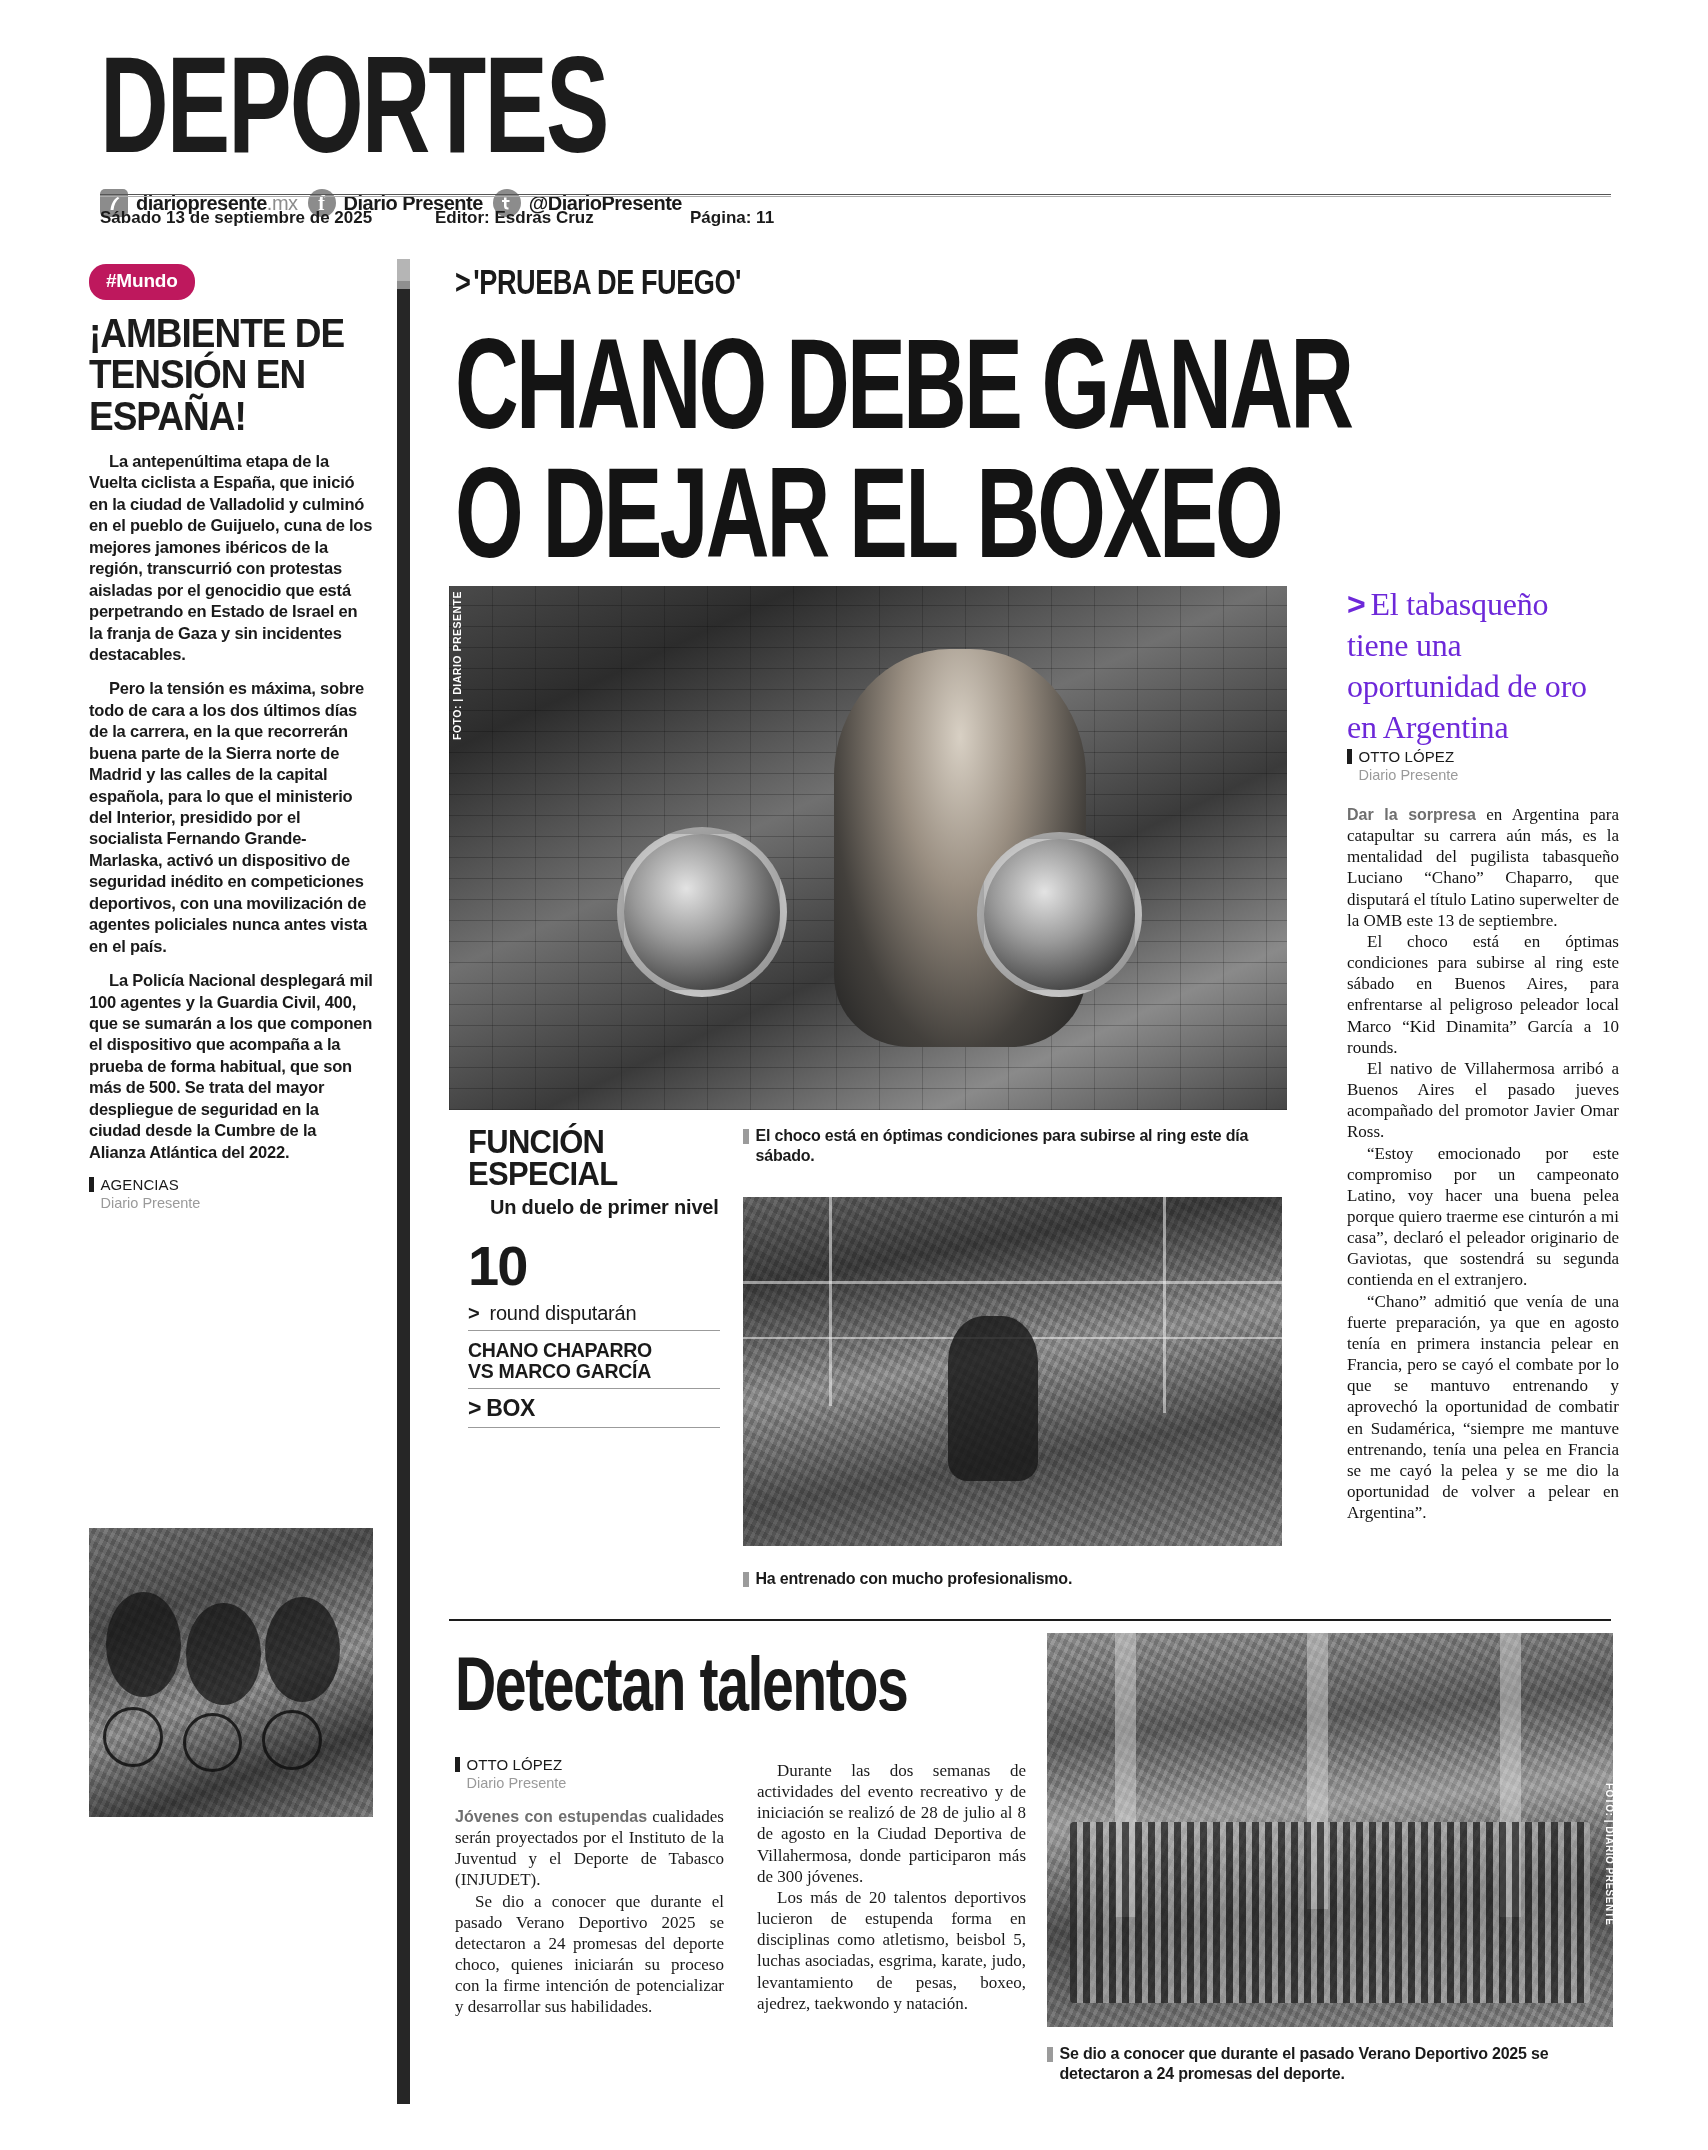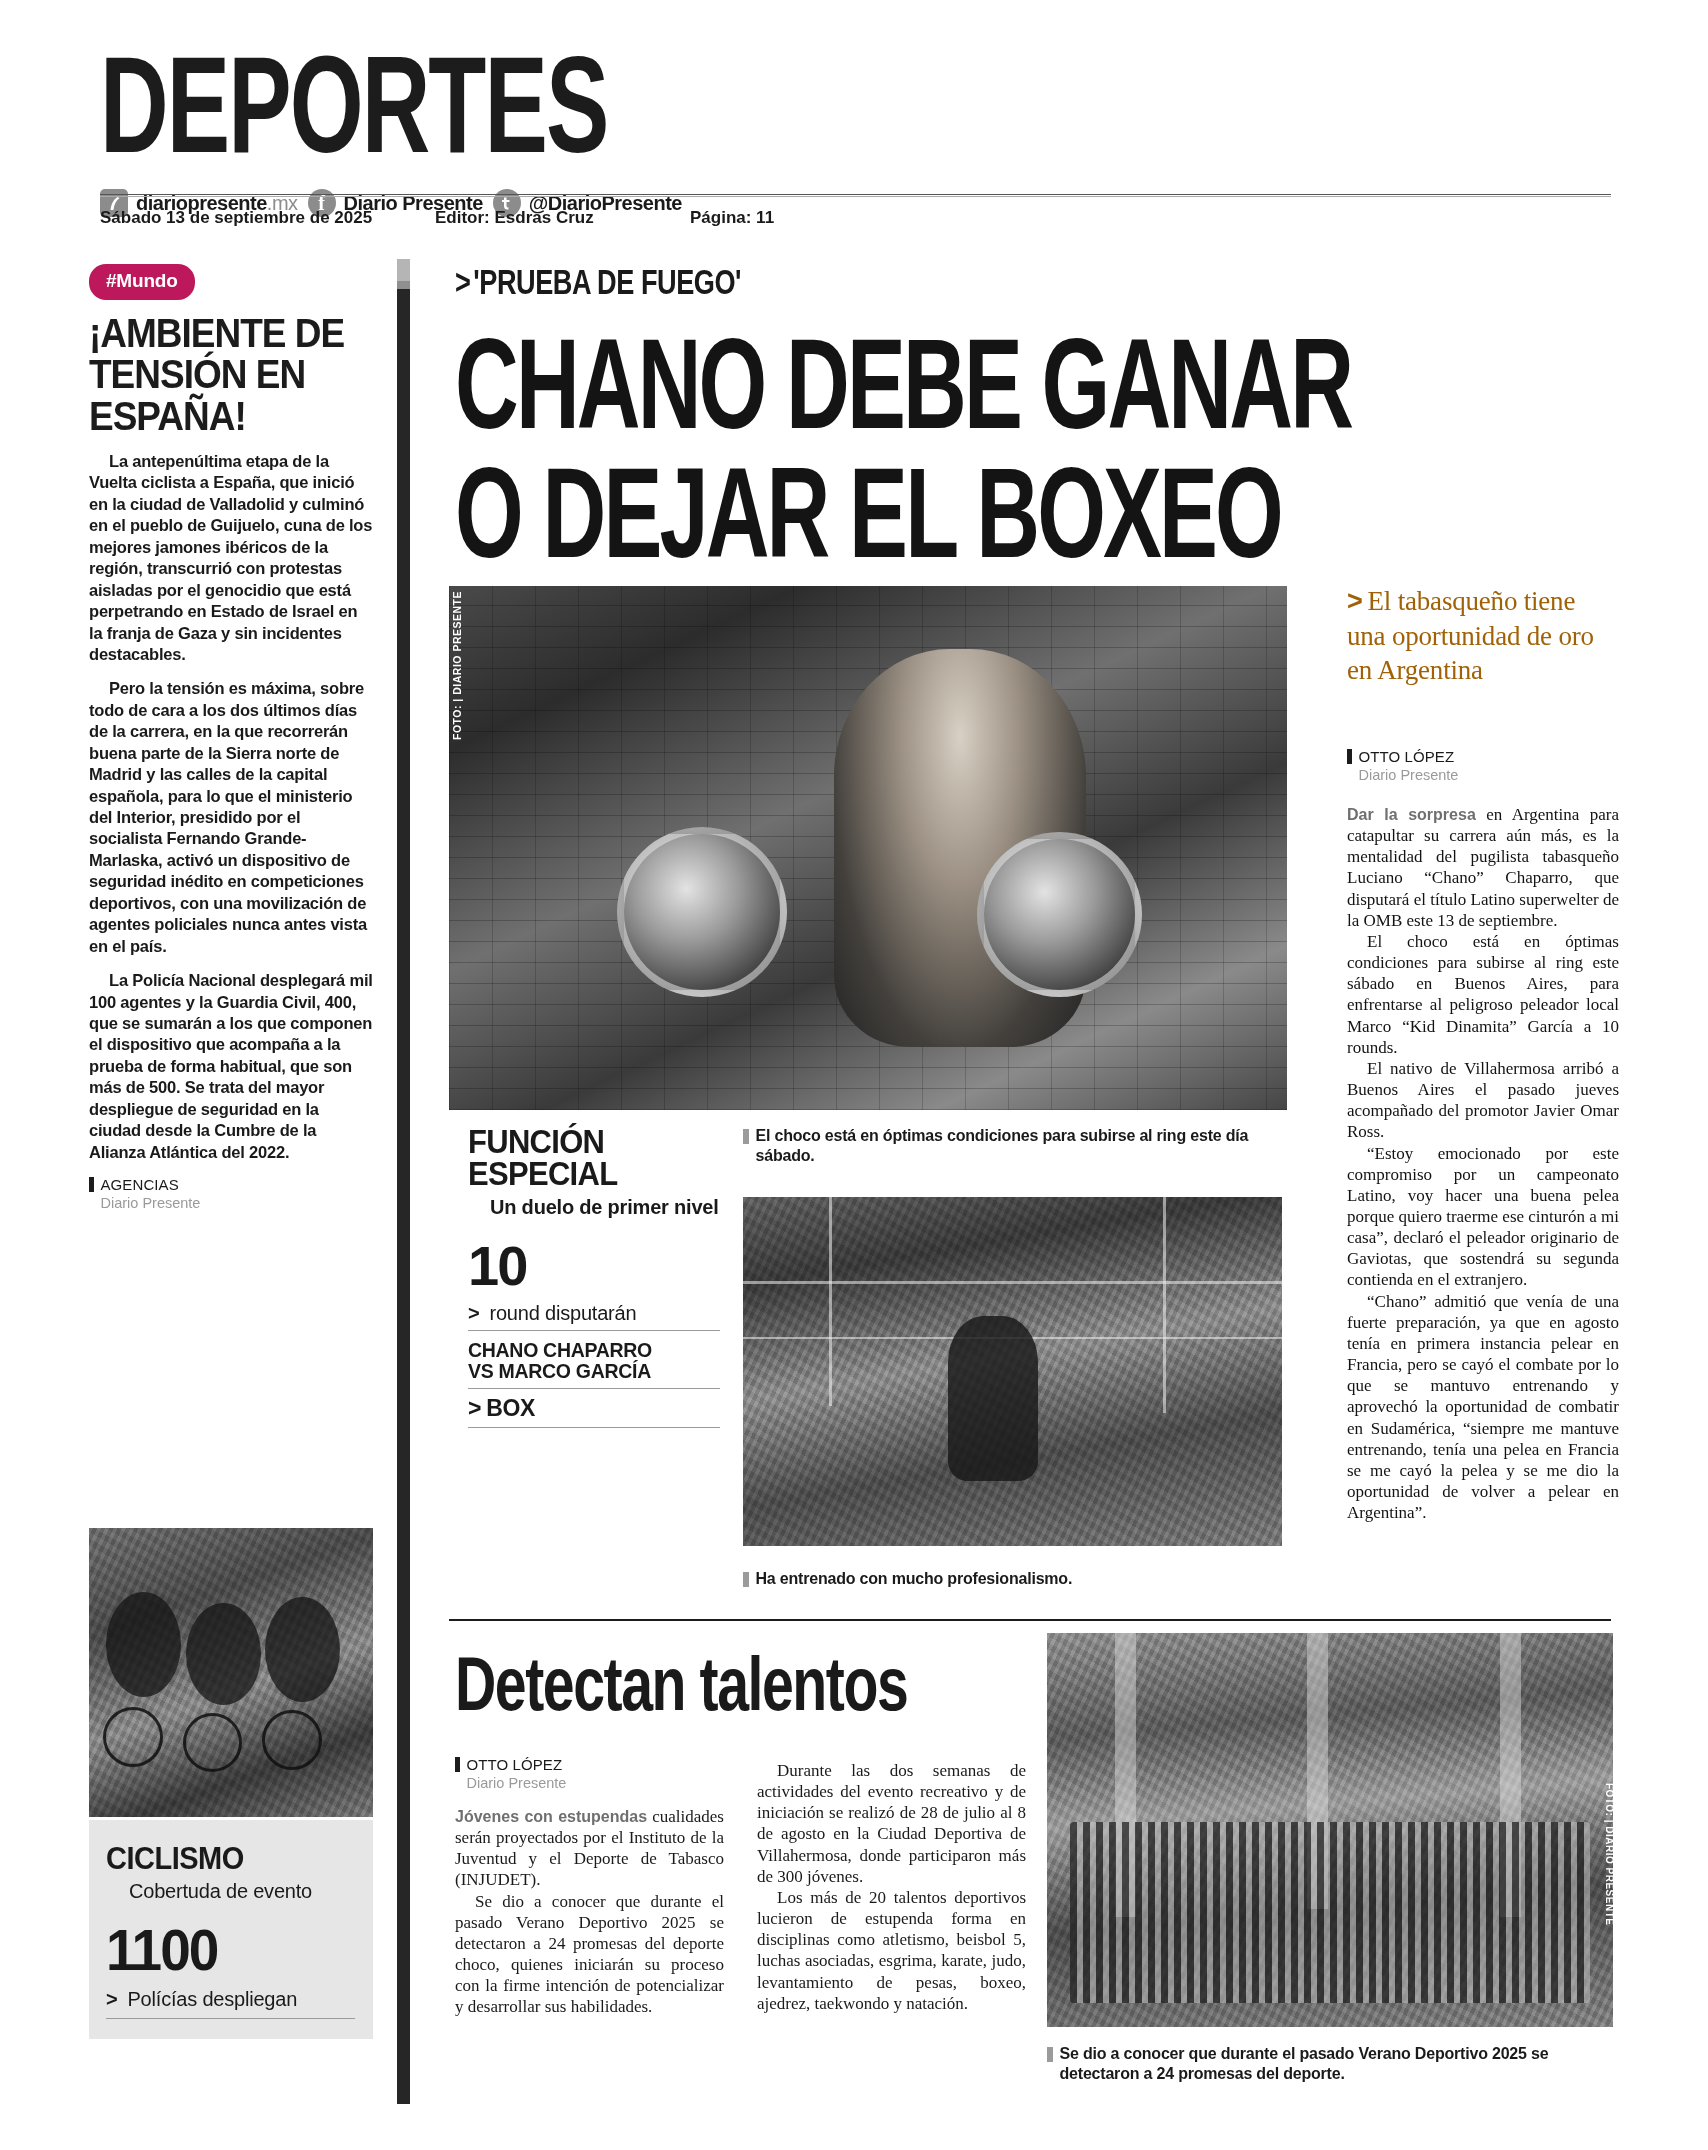--- a/index.html
+++ b/index.html
@@ -207,22 +207,22 @@
     background: linear-gradient(170deg,#606060 0%,#3a3a3a 20%,#8d8d8d 46%,#4d4d4d 70%,#7a7a7a 100%);
   }
   .gym-photo .rail {
     position:absolute; background: rgba(240,240,240,.55);
   }
 
   
   .rc-subhead {
     position: absolute; left: 1347px; top: 584px; width: 269px;
     font-family: "Liberation Serif", serif;
-    font-size: 27px; line-height: 1.28; letter-spacing: -0.2px;
-    color: #a16207;
+    font-size: 32px; line-height: 1.28; letter-spacing: -0.2px;
+    color: #6d28d9;
   }
   .rc-subhead .chev { font-family:"Liberation Sans",sans-serif; font-weight: bold; margin-right: 5px; }
   .rc-byline { position: absolute; left: 1347px; top: 748px; width: 269px; }
 
   .rc-body {
     position: absolute; left: 1347px; top: 804px; width: 272px;
     font-family: "Liberation Serif", serif;
     font-size: 17px; line-height: 1.245; text-align: justify;
     color: #131313;
   }
@@ -333,29 +333,20 @@
   <div class="photo cyc-photo">
     <div class="ph-grain"></div>
     <div class="rider" style="left:6%; top:22%; width:75px; height:105px;"></div>
     <div class="rider" style="left:34%; top:26%; width:75px; height:102px;"></div>
     <div class="rider" style="left:62%; top:24%; width:75px; height:105px;"></div>
     <div class="wheel" style="left:5%; top:62%; width:60px; height:60px;"></div>
     <div class="wheel" style="left:33%; top:64%; width:59px; height:59px;"></div>
     <div class="wheel" style="left:61%; top:63%; width:60px; height:60px;"></div>
   </div>
 
-  <div class="cyc-box">
-    <div class="cyc-title">CICLISMO</div>
-    <div class="cyc-sub">Cobertuda de evento</div>
-    <div class="cyc-num">1100</div>
-    <div class="cyc-cap">
-      <span class="chev">&gt;</span><span>Polícías despliegan</span>
-    </div>
-    <div class="cyc-rule"></div>
-  </div>
 
   <div class="kicker">
     <span class="chev">&gt;</span><span>'PRUEBA DE FUEGO'</span>
   </div>
 
   <div class="headline">
     <div>CHANO DEBE GANAR</div>
     <div>O DEJAR EL BOXEO</div>
   </div>
 

